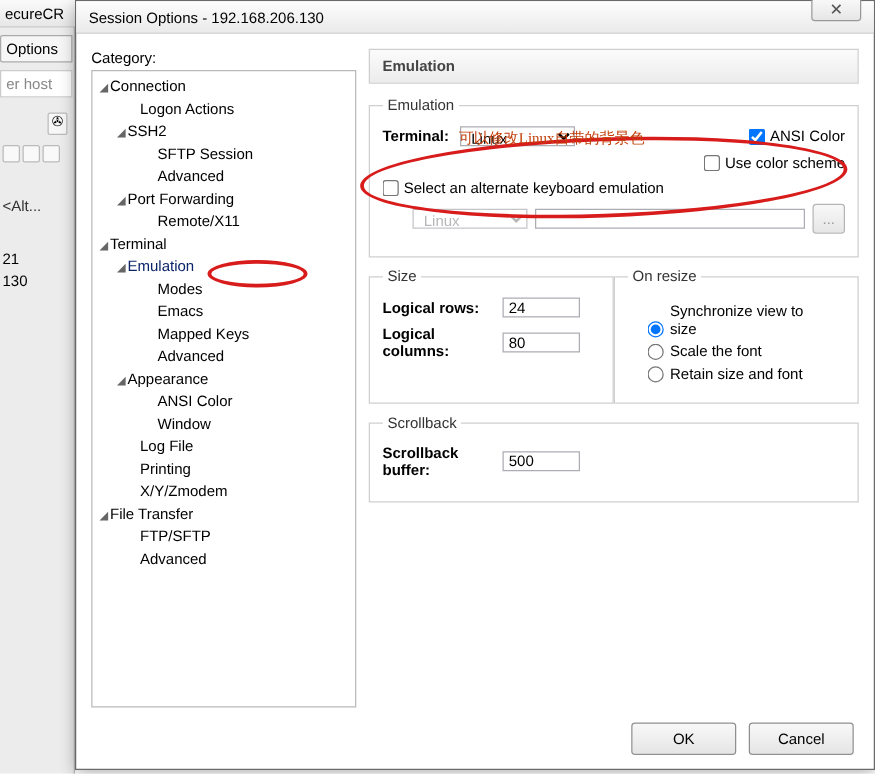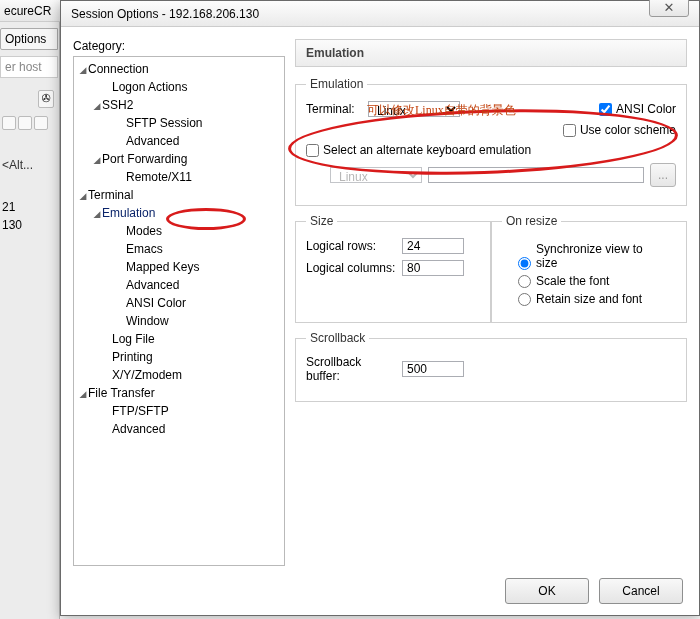--- a/index.html
+++ b/index.html
@@ -27,21 +27,21 @@
 .tn { white-space: nowrap; line-height: 17px; cursor: default; }
 .tn .arrow { display: inline-block; width: 10px; text-align: center; color: #666; font-size: 9px;}
 .tn-leaf .arrow { visibility: hidden; }
 .sel .lbl { color: #0a246a; }
 
 .right { flex: 1; }
 .section-hdr { background: linear-gradient(#fbfbfb,#ececec); border: 1px solid #cfcfcf; height: 28px; line-height: 26px; padding-left: 10px; font-weight: bold; color: #444; margin-bottom: 10px; }
 fieldset { border: 1px solid #cfcfcf; margin: 0 0 8px 0; padding: 10px 10px 12px 10px; }
 legend { color: #333; padding: 0 4px; }
 .row { display: flex; align-items: center; margin-bottom: 6px; gap: 6px; }
-.lblw { width: 90px; }
+.lblw { width: 90px; font-weight: bold; }
 select, input[type=text] { border: 1px solid #abadb3; background: #fff; height: 16px; padding: 1px 4px; }
 select.sm { width: 92px; }
 input.num { width: 62px; text-align: left; }
 .chk { display: flex; align-items: center; gap: 4px; }
 .chk input { margin: 0; }
 .disabled, .disabled * { color: #9a9a9a !important; }
 .browse { width: 26px; height: 24px; border: 1px solid #b5b5b5; background: linear-gradient(#f8f8f8,#e6e6e6); border-radius: 3px; }
 .two-col { display: flex; gap: 0; }
 .two-col fieldset { flex: 1; }
 .radio-row { display: flex; align-items: flex-end; gap: 5px; margin: 4px 16px; }
@@ -85,20 +85,21 @@
         <div class="tn tn-leaf" style="padding-left:40px"><span class="arrow">▸</span><span class="lbl">SFTP Session</span></div>
         <div class="tn tn-leaf" style="padding-left:40px"><span class="arrow">▸</span><span class="lbl">Advanced</span></div>
         <div class="tn" style="padding-left:16px"><span class="arrow">◢</span><span class="lbl">Port Forwarding</span></div>
         <div class="tn tn-leaf" style="padding-left:40px"><span class="arrow">▸</span><span class="lbl">Remote/X11</span></div>
         <div class="tn" style="padding-left:2px"><span class="arrow">◢</span><span class="lbl">Terminal</span></div>
         <div class="tn sel" style="padding-left:16px"><span class="arrow">◢</span><span class="lbl">Emulation</span></div>
         <div class="tn tn-leaf" style="padding-left:40px"><span class="arrow">▸</span><span class="lbl">Modes</span></div>
         <div class="tn tn-leaf" style="padding-left:40px"><span class="arrow">▸</span><span class="lbl">Emacs</span></div>
         <div class="tn tn-leaf" style="padding-left:40px"><span class="arrow">▸</span><span class="lbl">Mapped Keys</span></div>
         <div class="tn tn-leaf" style="padding-left:40px"><span class="arrow">▸</span><span class="lbl">Advanced</span></div>
+        <div class="tn" style="padding-left:16px"><span class="arrow">◢</span><span class="lbl">Appearance</span></div>
         <div class="tn tn-leaf" style="padding-left:40px"><span class="arrow">▸</span><span class="lbl">ANSI Color</span></div>
         <div class="tn tn-leaf" style="padding-left:40px"><span class="arrow">▸</span><span class="lbl">Window</span></div>
         <div class="tn tn-leaf" style="padding-left:26px"><span class="arrow">▸</span><span class="lbl">Log File</span></div>
         <div class="tn tn-leaf" style="padding-left:26px"><span class="arrow">▸</span><span class="lbl">Printing</span></div>
         <div class="tn tn-leaf" style="padding-left:26px"><span class="arrow">▸</span><span class="lbl">X/Y/Zmodem</span></div>
         <div class="tn" style="padding-left:2px"><span class="arrow">◢</span><span class="lbl">File Transfer</span></div>
         <div class="tn tn-leaf" style="padding-left:26px"><span class="arrow">▸</span><span class="lbl">FTP/SFTP</span></div>
         <div class="tn tn-leaf" style="padding-left:26px"><span class="arrow">▸</span><span class="lbl">Advanced</span></div>
       </div>
     </div>

